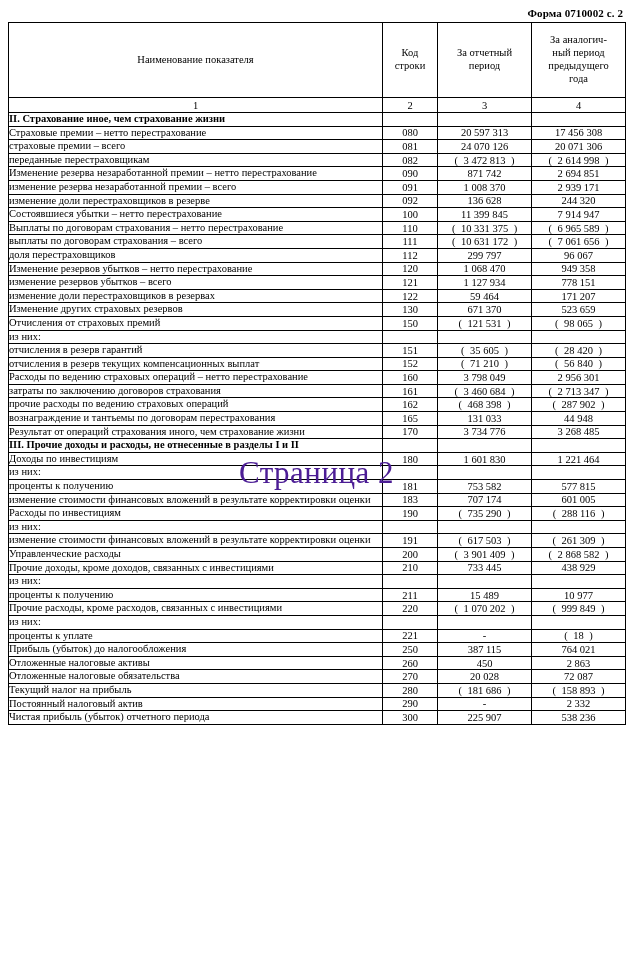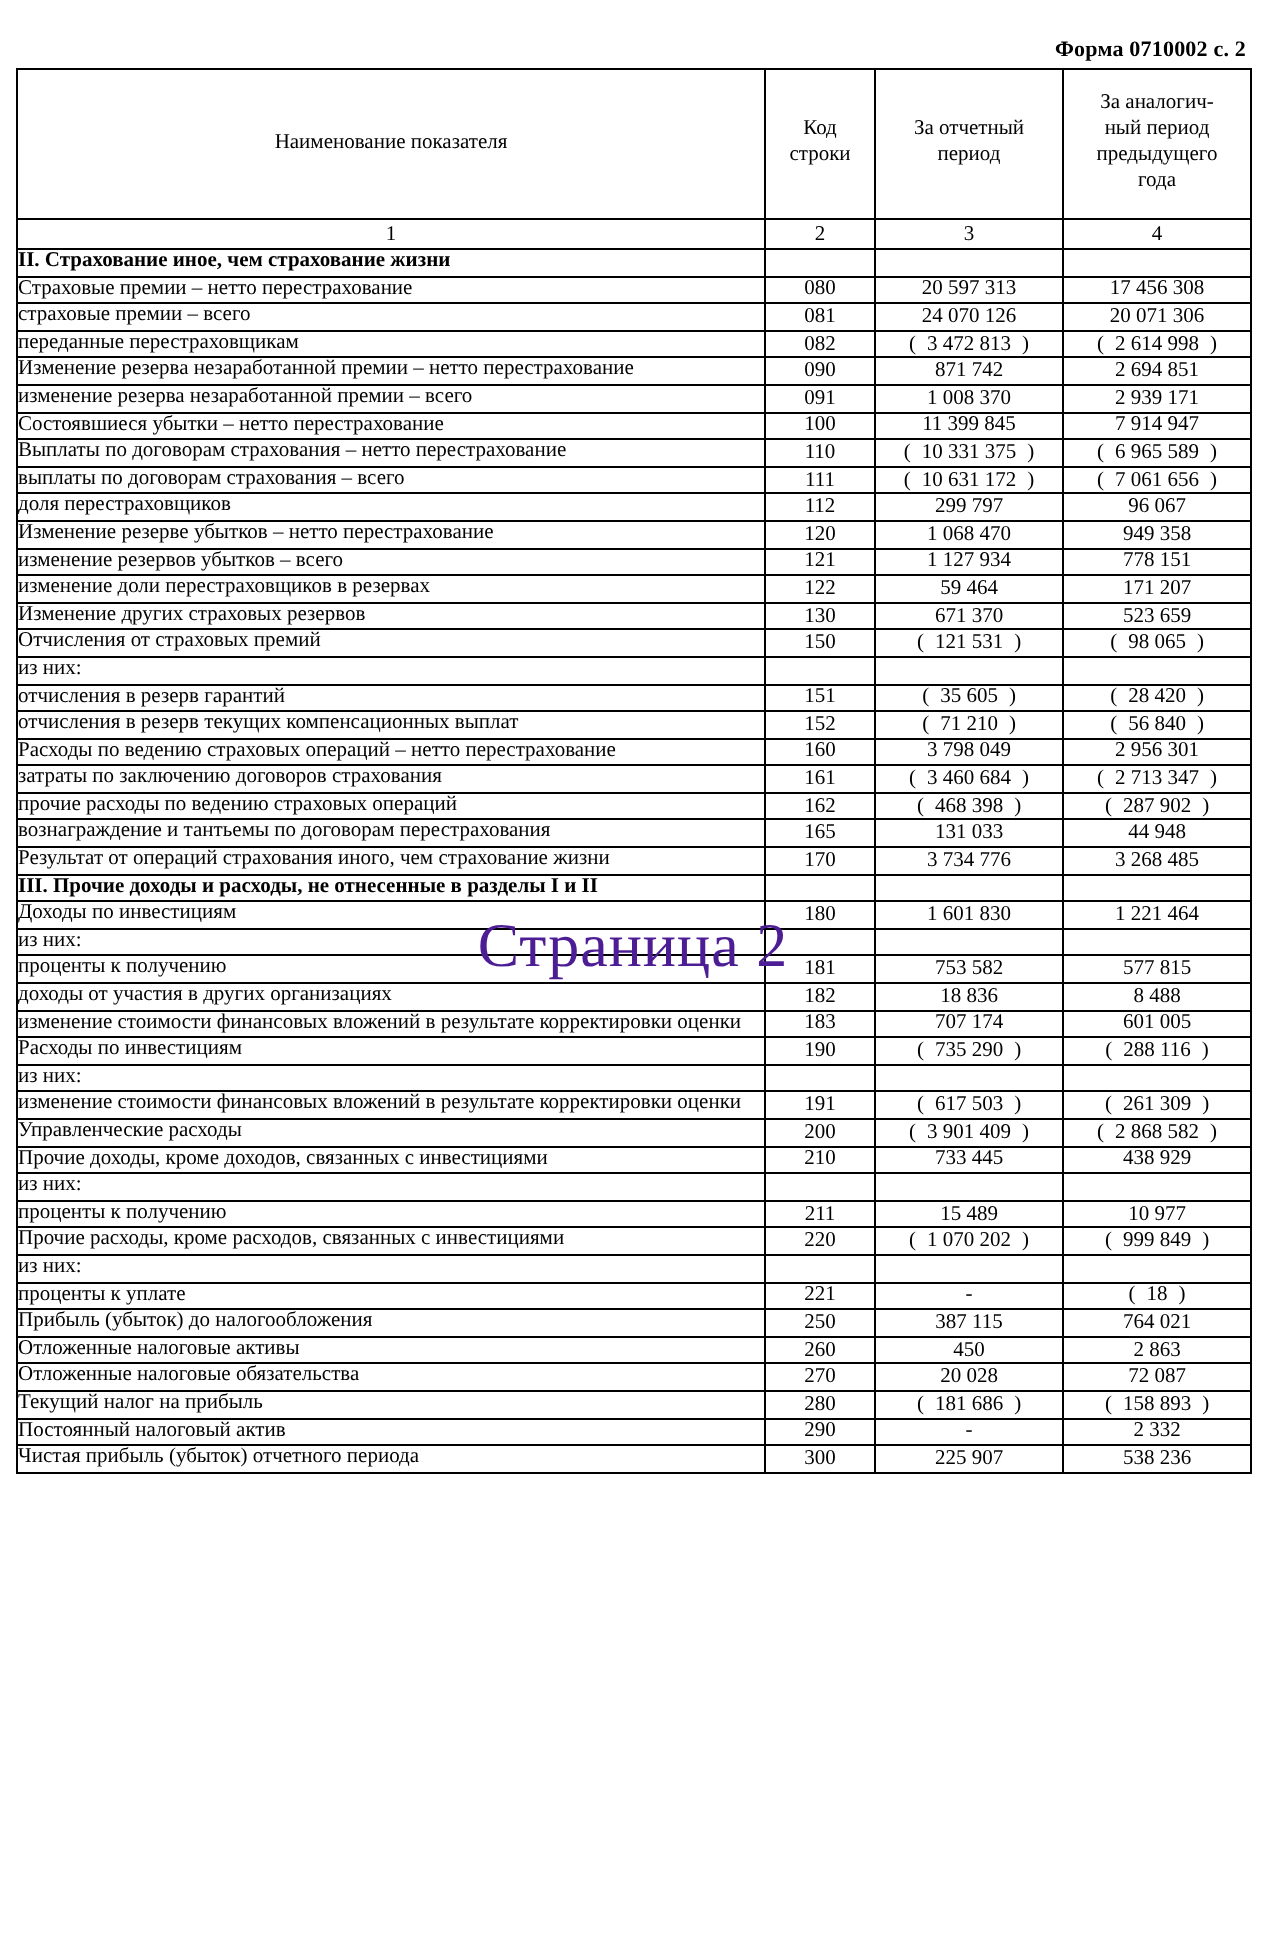--- a/index.html
+++ b/index.html
@@ -13,21 +13,21 @@
     font-family: "Liberation Serif", serif;
     color: #000000;
     position: relative;
     overflow: hidden;
   }
   .page {
     position: relative;
     width: 633px;
     height: 978px;
     box-sizing: border-box;
-    padding: 16px 8px;
+    padding: 4px 8px;
   }
   .form-header {
     text-align: right;
     font-size: 11px;
     font-weight: bold;
     padding: 3px 2px 3px 0;
     letter-spacing: 0.1px;
   }
   table.main {
     width: 617px;
@@ -177,20 +177,26 @@
           <td class="val"><span>871 742</span></td>
           <td class="val"><span>2 694 851</span></td>
         </tr>
         <tr>
           <td class="lbl ind1">изменение резерва незаработанной премии – всего</td>
           <td class="code">091</td>
           <td class="val"><span>1 008 370</span></td>
           <td class="val"><span>2 939 171</span></td>
         </tr>
         <tr>
+          <td class="lbl ind1">изменение доли перестраховщиков в резерве</td>
+          <td class="code">092</td>
+          <td class="val"><span>136 628</span></td>
+          <td class="val"><span>244 320</span></td>
+        </tr>
+        <tr>
           <td class="lbl">Состоявшиеся убытки – нетто перестрахование</td>
           <td class="code">100</td>
           <td class="val"><span>11 399 845</span></td>
           <td class="val"><span>7 914 947</span></td>
         </tr>
         <tr>
           <td class="lbl">Выплаты по договорам страхования – нетто перестрахование</td>
           <td class="code">110</td>
           <td class="val"><span class="paren">10 331 375</span></td>
           <td class="val"><span class="paren">6 965 589</span></td>
@@ -201,21 +207,21 @@
           <td class="val"><span class="paren">10 631 172</span></td>
           <td class="val"><span class="paren">7 061 656</span></td>
         </tr>
         <tr>
           <td class="lbl ind1">доля перестраховщиков</td>
           <td class="code">112</td>
           <td class="val"><span>299 797</span></td>
           <td class="val"><span>96 067</span></td>
         </tr>
         <tr>
-          <td class="lbl">Изменение резерве убытков – нетто перестрахование</td>
+          <td class="lbl">Изменение резервов убытков – нетто перестрахование</td>
           <td class="code">120</td>
           <td class="val"><span>1 068 470</span></td>
           <td class="val"><span>949 358</span></td>
         </tr>
         <tr>
           <td class="lbl ind1">изменение резервов убытков – всего</td>
           <td class="code">121</td>
           <td class="val"><span>1 127 934</span></td>
           <td class="val"><span>778 151</span></td>
         </tr>
@@ -303,26 +309,20 @@
           <td class="val"></td>
           <td class="val"></td>
         </tr>
         <tr>
           <td class="lbl ind1">проценты к получению</td>
           <td class="code">181</td>
           <td class="val"><span>753 582</span></td>
           <td class="val"><span>577 815</span></td>
         </tr>
         <tr>
-          <td class="lbl ind1">доходы от участия в других организациях</td>
-          <td class="code">182</td>
-          <td class="val"><span>18 836</span></td>
-          <td class="val"><span>8 488</span></td>
-        </tr>
-        <tr>
           <td class="lbl ind1 multi">изменение стоимости финансовых вложений в результате корректировки оценки</td>
           <td class="code">183</td>
           <td class="val"><span>707 174</span></td>
           <td class="val"><span>601 005</span></td>
         </tr>
         <tr>
           <td class="lbl">Расходы по инвестициям</td>
           <td class="code">190</td>
           <td class="val"><span class="paren">735 290</span></td>
           <td class="val"><span class="paren">288 116</span></td>

